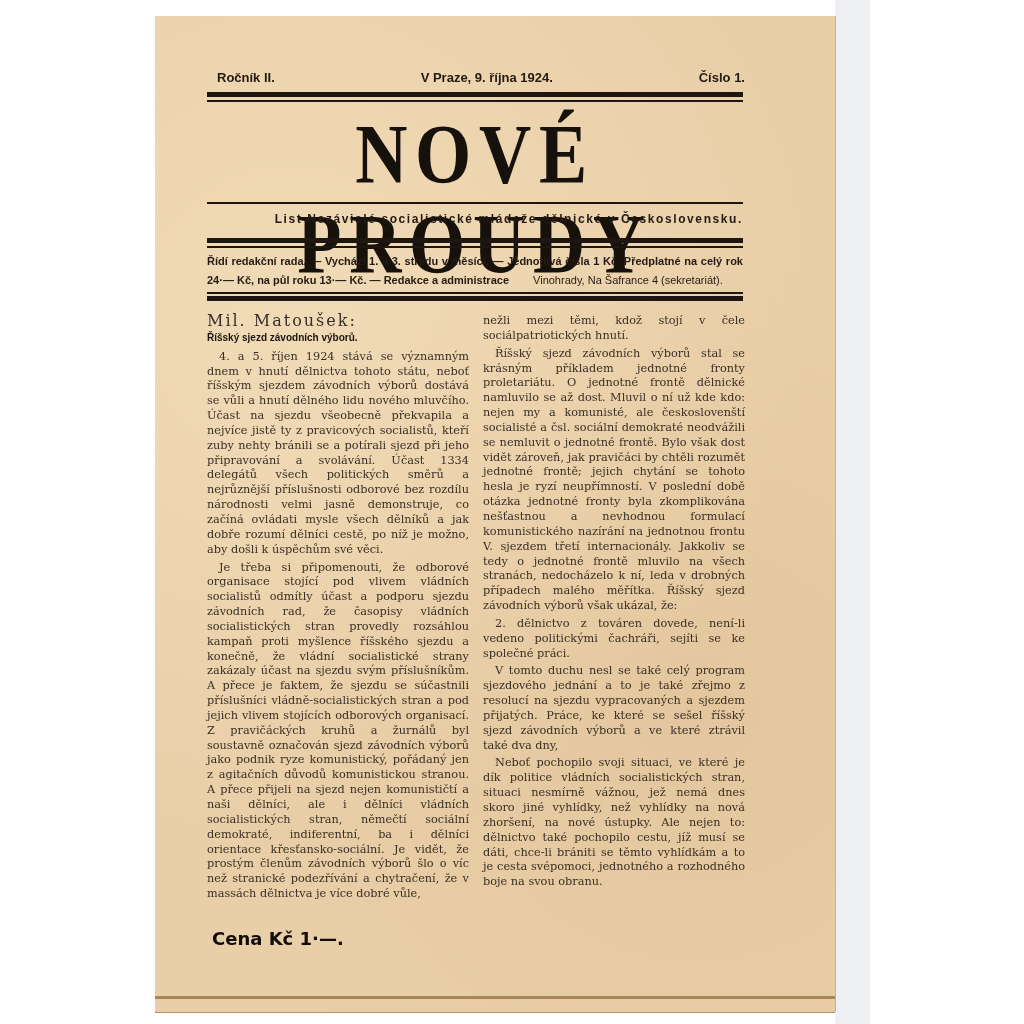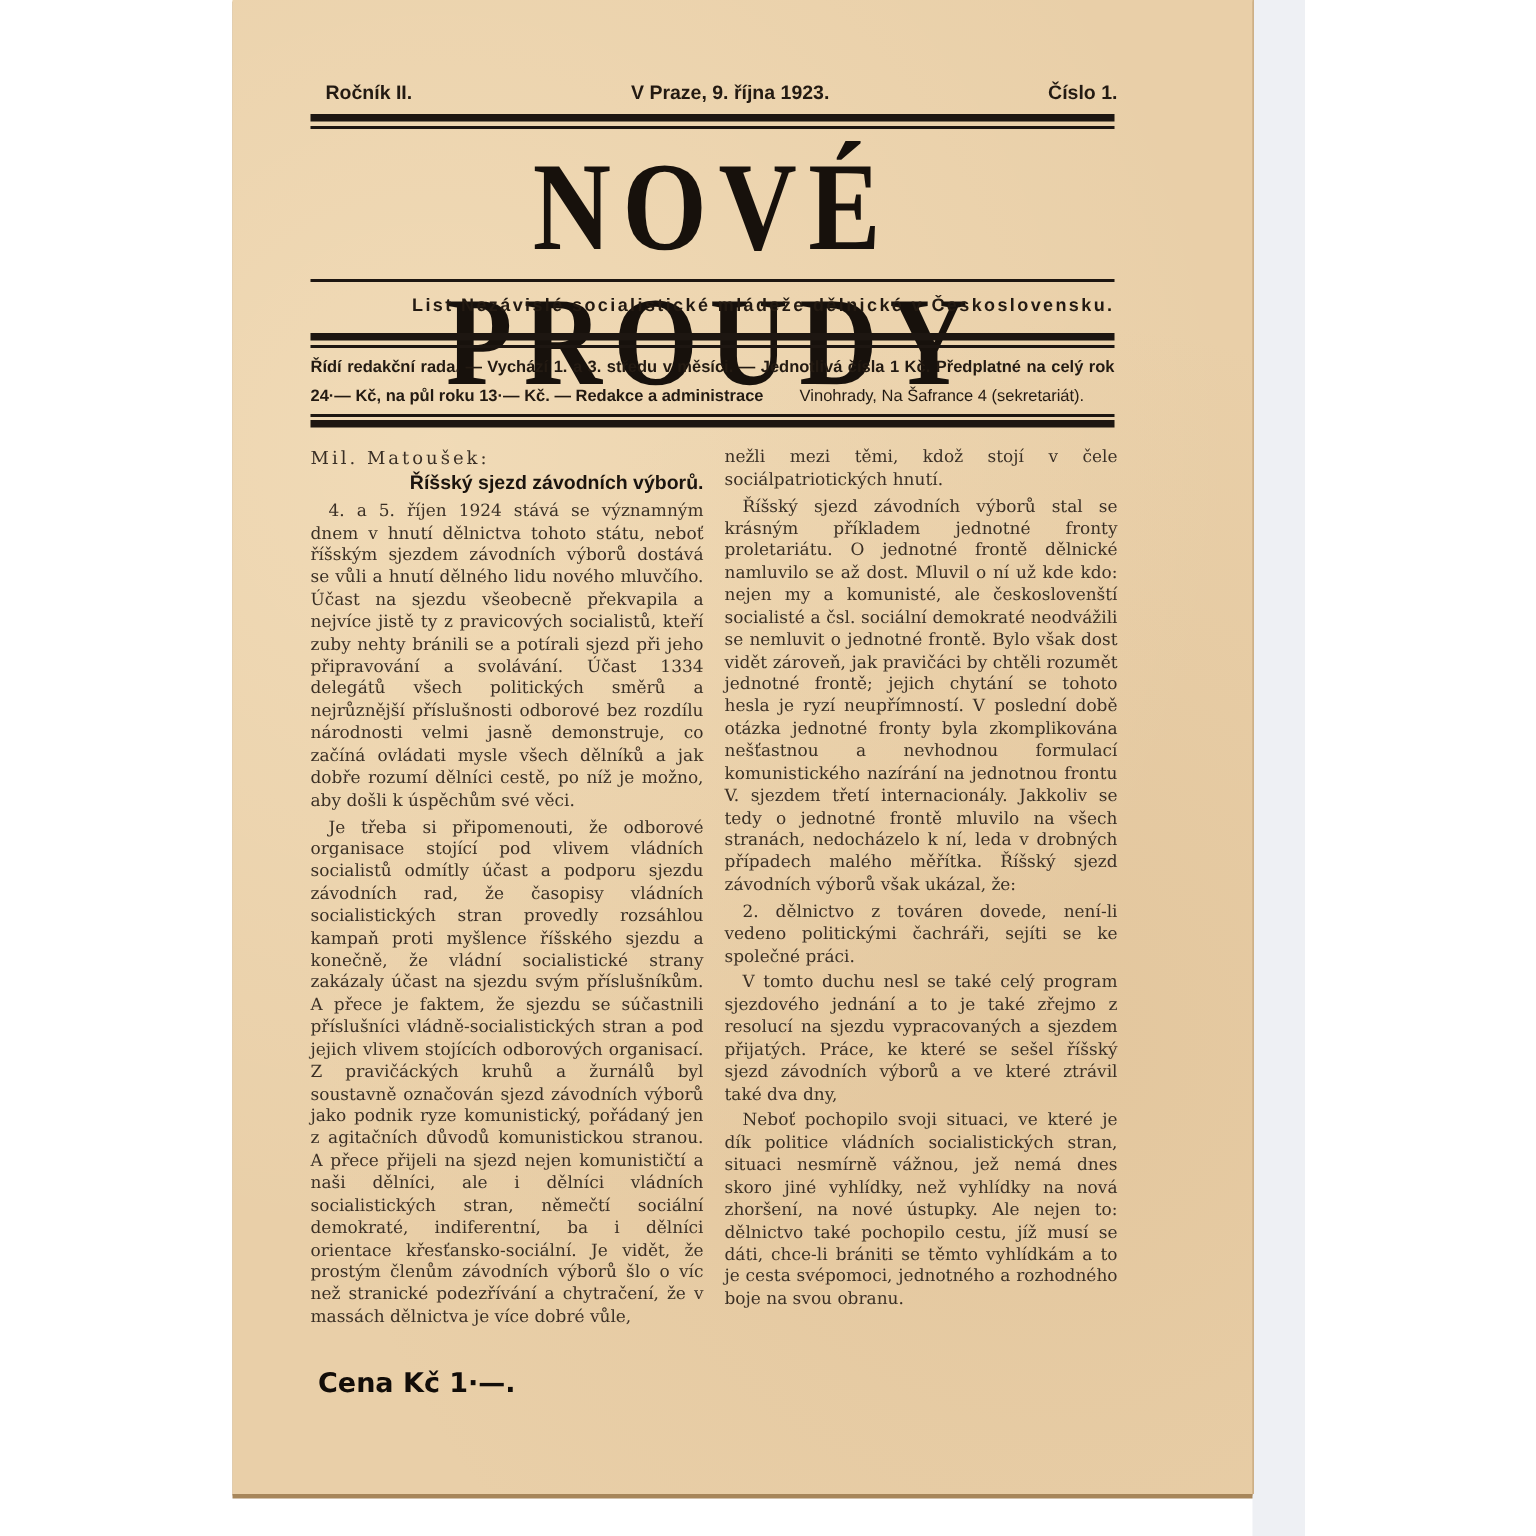--- a/index.html
+++ b/index.html
@@ -6,21 +6,21 @@
     body {
       width: 1024px; height: 1024px; position: relative; overflow: hidden;
       background: #ffffff;
       font-family: "DejaVu Serif", serif;
     }
     .scan-strip {
       position: absolute; left: 835px; top: 0; width: 35px; height: 1024px;
       background: #eef0f4;
     }
     .page {
-      position: absolute; left: 155px; top: 0; width: 680px; height: 996px;
+      position: absolute; left: 155px; top: 16px; width: 680px; height: 996px;
       background: #e9cfa8;
       background-image:
         radial-gradient(circle at 20% 30%, rgba(255,240,210,0.35), transparent 60%),
         radial-gradient(circle at 80% 70%, rgba(200,160,110,0.18), transparent 55%);
       box-shadow: 0 1px 0 #b39266, 1px 0 0 #cdb087;
       color: #231a12;
     }
     .page-bottom-edge {
       position: absolute; left: 155px; top: 996px; width: 680px; height: 3px;
       background: #a7865a;
@@ -57,41 +57,41 @@
     .col {
       position: absolute; top: 298px; width: 262px;
       font-family: "DejaVu Serif", serif; font-size: 11.3px; line-height: 14.85px;
       text-align: justify; hyphens: manual;
       color: #3a2f25;
     }
     .col-left { left: 0; }
     .col-right { left: 276px; }
     .col p { margin: 0 0 3px 0; text-indent: 12px; }
     .col p.noindent { text-indent: 0; }
-    .author { font-size: 12px; letter-spacing: 2px; margin: 0 0 2px 0; color: #3a2f25; }
+    .author { font-size: 16px; letter-spacing: 2px; margin: 0 0 2px 0; color: #3a2f25; }
     .headline {
       font-family: "Liberation Sans", sans-serif; font-weight: bold;
-      font-size: 13px; text-align: right; margin: 0 0 4px 0; color: #1b140e;
+      font-size: 10px; text-align: left; margin: 0 0 4px 0; color: #1b140e;
     }
 
     .price {
       position: absolute; top: 912px; left: 5px;
       font-family: "DejaVu Sans", sans-serif; font-weight: bold; font-size: 18px;
       color: #120d09;
     }
   </style>
 </head>
 <body>
 
 <div class="scan-strip"></div>
 <div class="page">
   <div class="inner">
     <div class="masthead-top">
       <span>Ročník II.</span>
-      <span>V Praze, 9. října 1923.</span>
+      <span>V Praze, 9. října 1924.</span>
       <span>Číslo 1.</span>
     </div>
     <div class="rule-thick" style="top:76px;"></div>
     <div class="rule-thin" style="top:84px;"></div>
 
     <div class="title">NOVÉ PROUDY</div>
 
     <div class="rule-thin" style="top:186px;"></div>
     <div class="subtitle">List Nezávislé socialistické mládeže dělnické v Československu.</div>
     <div class="rule-thick" style="top:222px;"></div>

